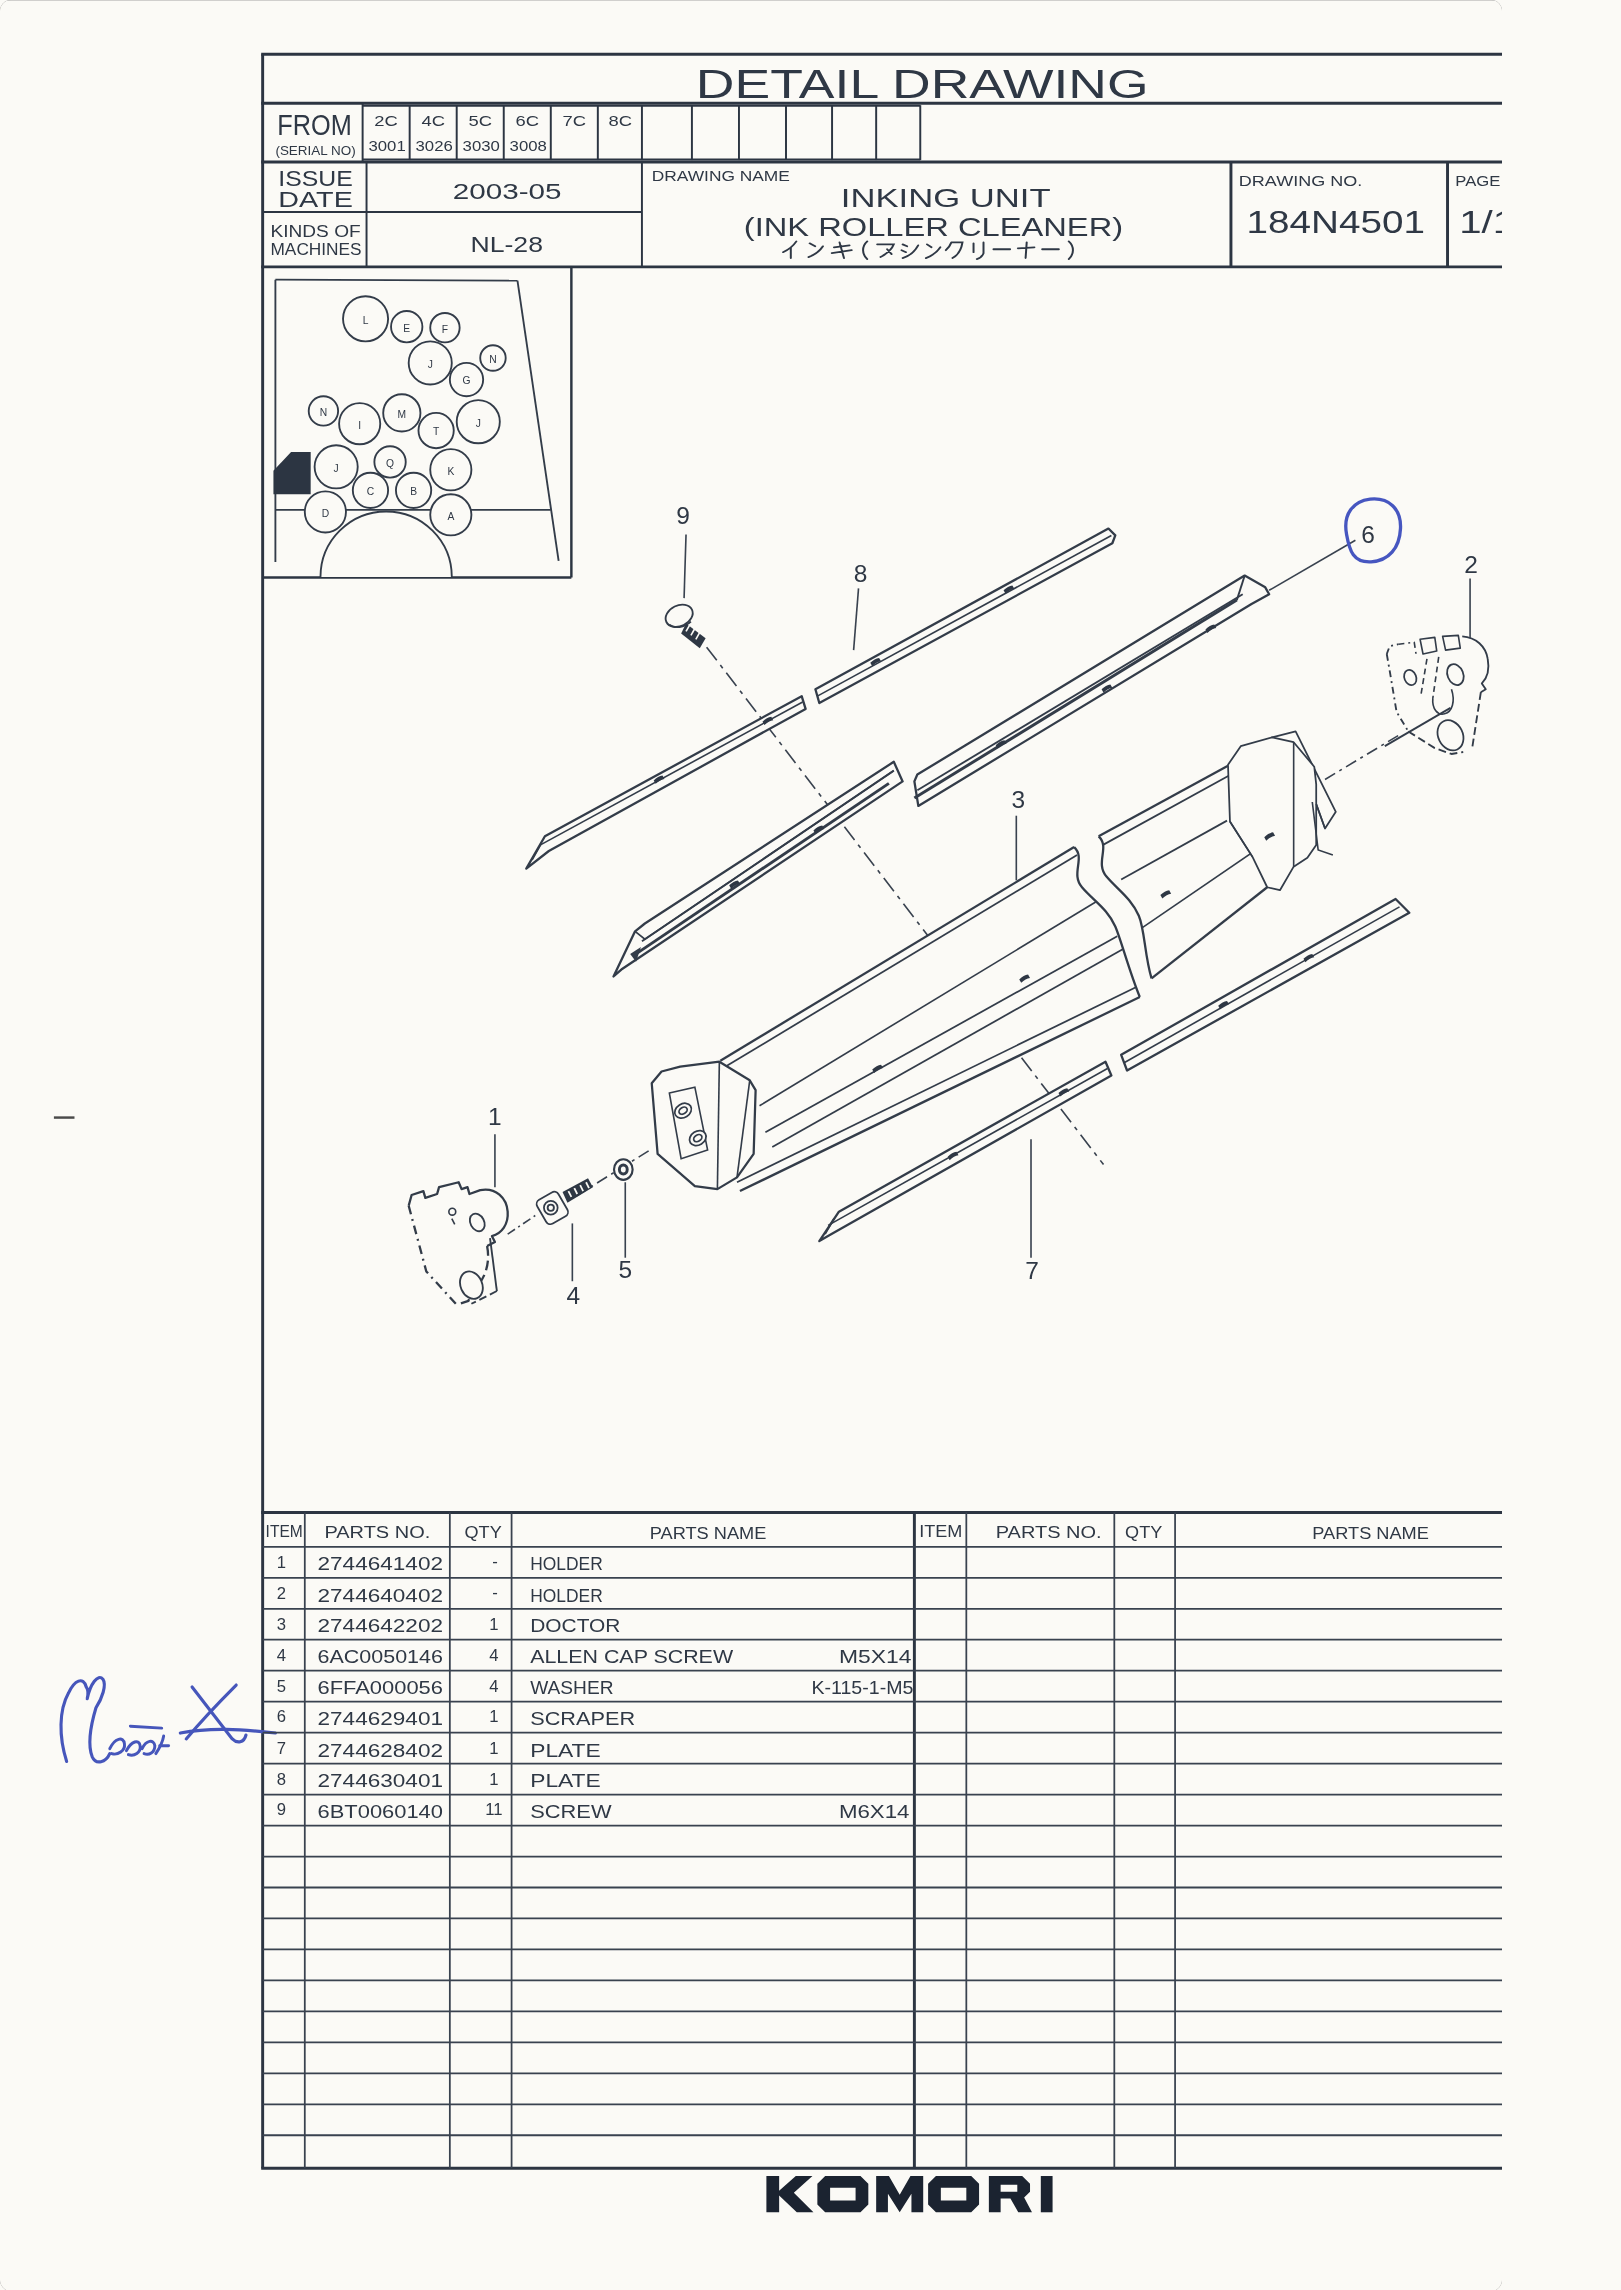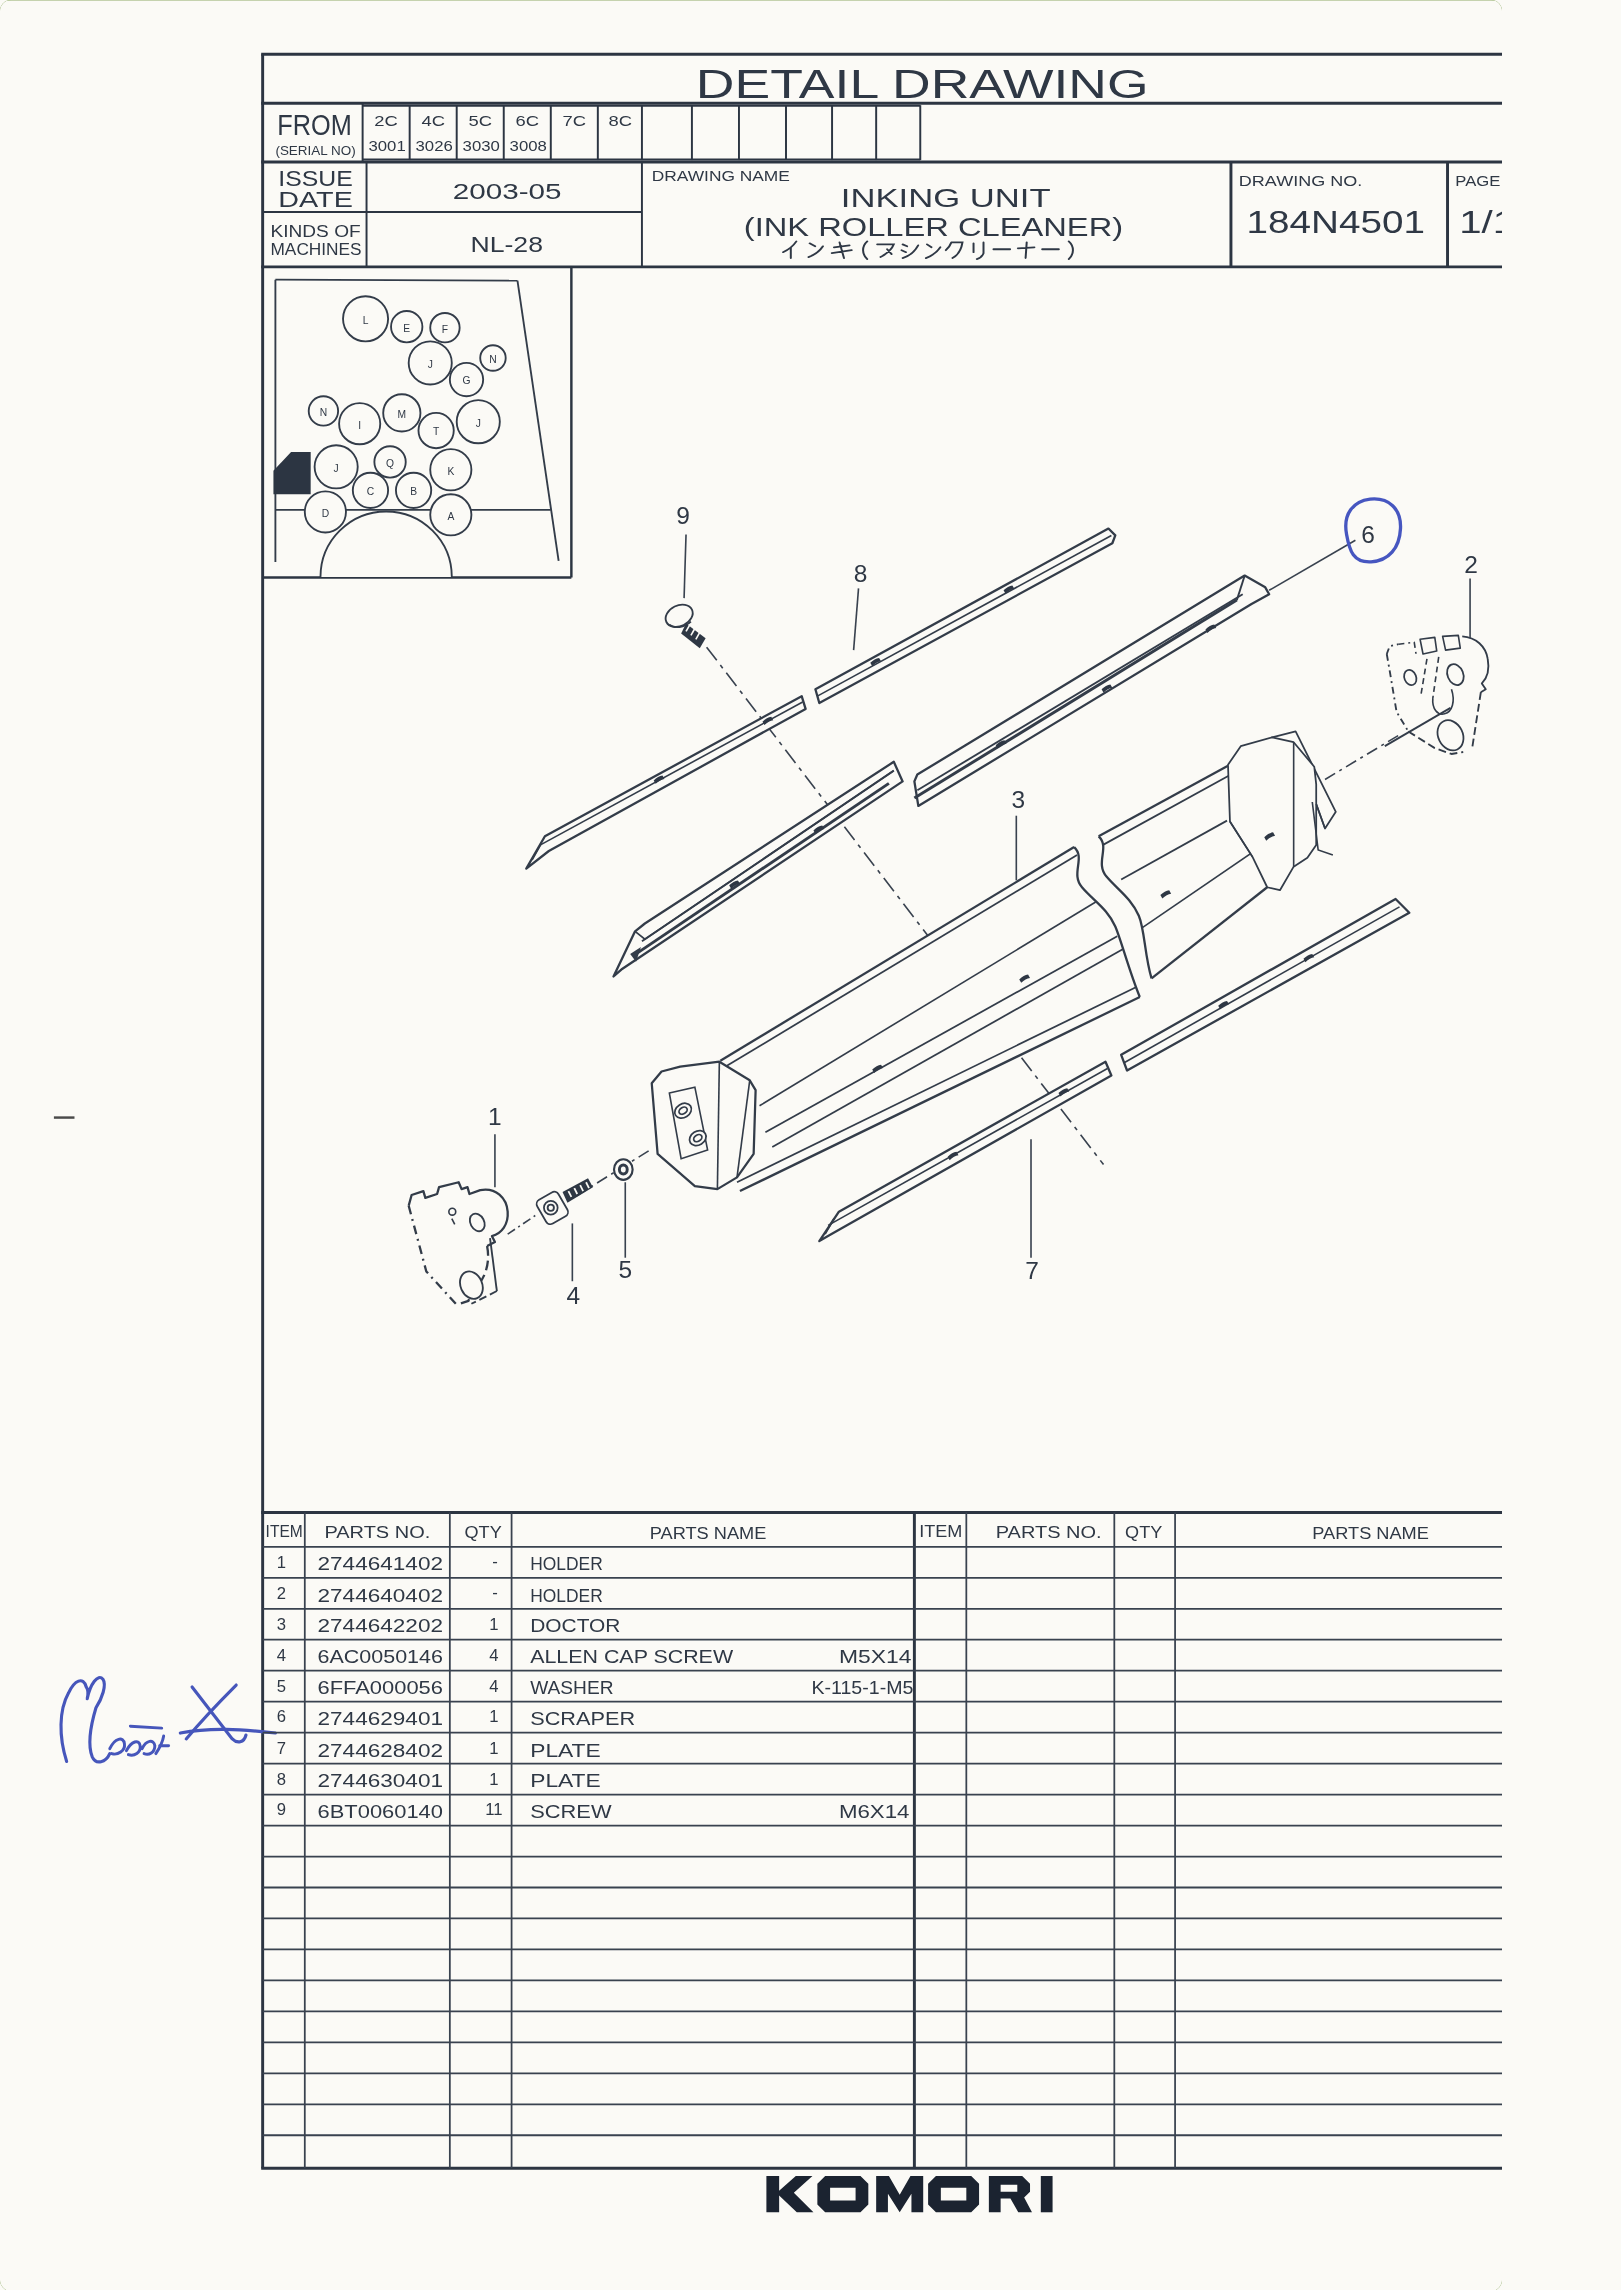--- a/index.html
+++ b/index.html
@@ -1,16 +1,16 @@
 <!DOCTYPE html>
 <html><head>
 <meta charset="utf-8">
 <style>
 html,body{margin:0;padding:0;background:#fbfaf6;}
-#page{position:relative;width:1502px;height:2291px;background:#4d7c0f;overflow:hidden;border-radius:11px;}
+#page{position:relative;width:1502px;height:2291px;background:#737373;overflow:hidden;border-radius:11px;}
 svg{position:absolute;top:0;left:0;}
 text{font-family:"Liberation Sans",sans-serif;fill:#2f3845;}
 </style>
 </head>
 <body>
 <div id="page">
 <svg width="1621" height="2291" viewBox="0 0 1654 2337">
 <rect x="0" y="0" width="1654" height="2337" fill="#fbfaf6"></rect>
 
 <g stroke="#2c3542" fill="none" stroke-width="3">

